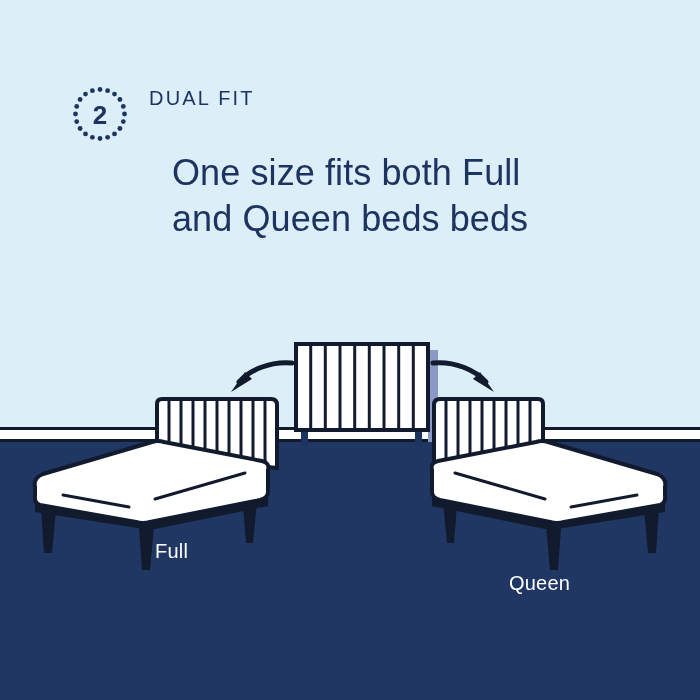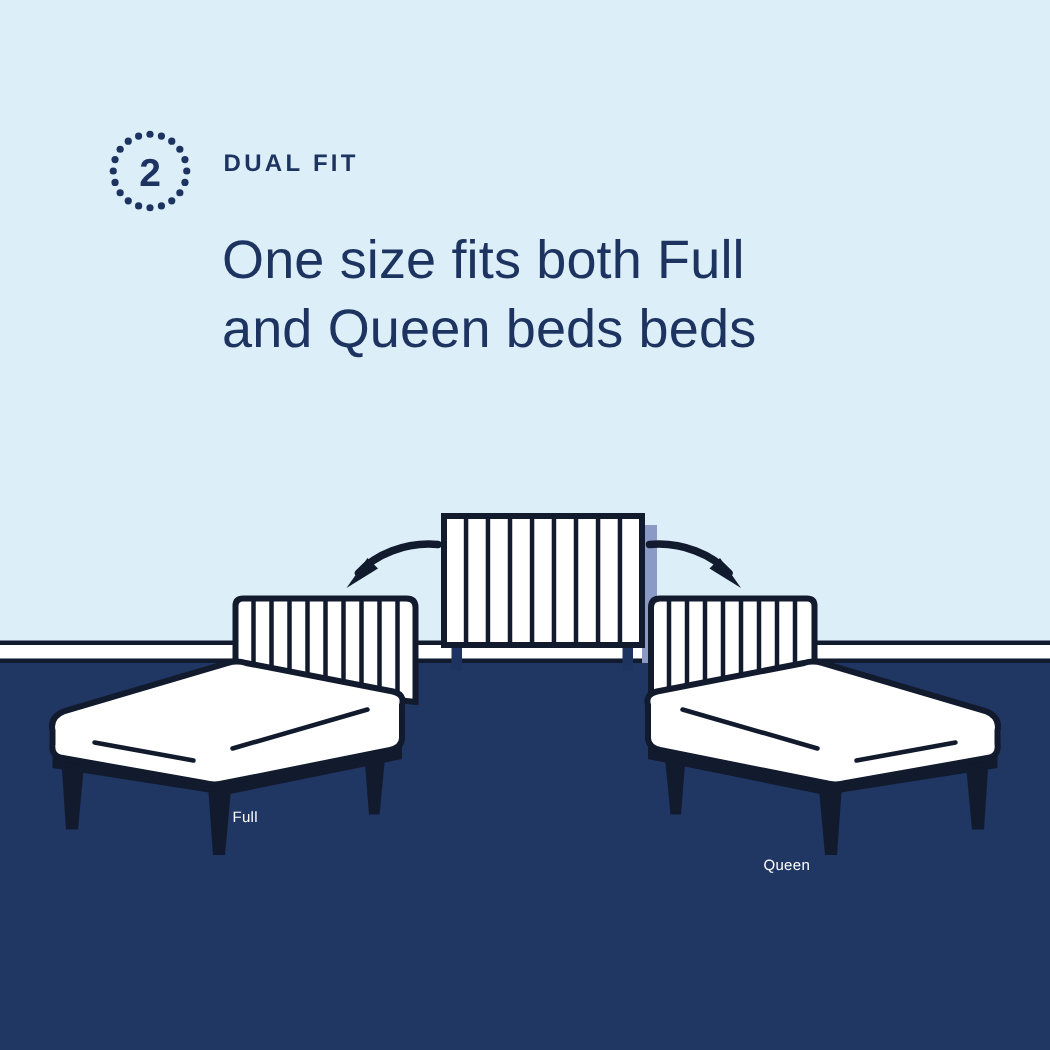--- a/index.html
+++ b/index.html
@@ -59,54 +59,54 @@
   
   .badge {
     position: absolute;
     left: 72px; top: 86px;
     width: 56px; height: 56px;
   }
   .badge svg { display: block; }
 
   .eyebrow {
     position: absolute;
-    left: 149px; top: 96px;
-    font-size: 16px;
-    font-weight: bold;
+    left: 149px; top: 84px;
+    font-size: 20px;
+    font-weight: normal;
     letter-spacing: 2.2px;
     color: #1d3461;
     line-height: 28px;
     white-space: nowrap;
   }
 
   .headline {
     position: absolute;
     left: 148px; top: 150px;
     width: 470px;
     font-size: 36px;
     font-weight: 300;
     color: #1d3461;
     line-height: 46px;
     letter-spacing: 0.1px;
   }
-  .headline-line { display: block; white-space: nowrap; }
+  .headline-line { display: block; white-space: nowrap; margin-left: 24px; }
 
   
   .illustration {
     position: absolute;
     left: 0; top: 0;
     width: 700px; height: 700px;
   }
   .illustration svg { display: block; }
 
   
   .caption {
     position: absolute;
     color: #ffffff;
-    font-size: 10px;
+    font-size: 20px;
     font-weight: 400;
     letter-spacing: 0.2px;
     white-space: nowrap;
   }
   .caption-full  { left: 155px; top: 540px; }
   .caption-queen { left: 509px; top: 572px; }
 </style>
 </head>
 <body>
 

